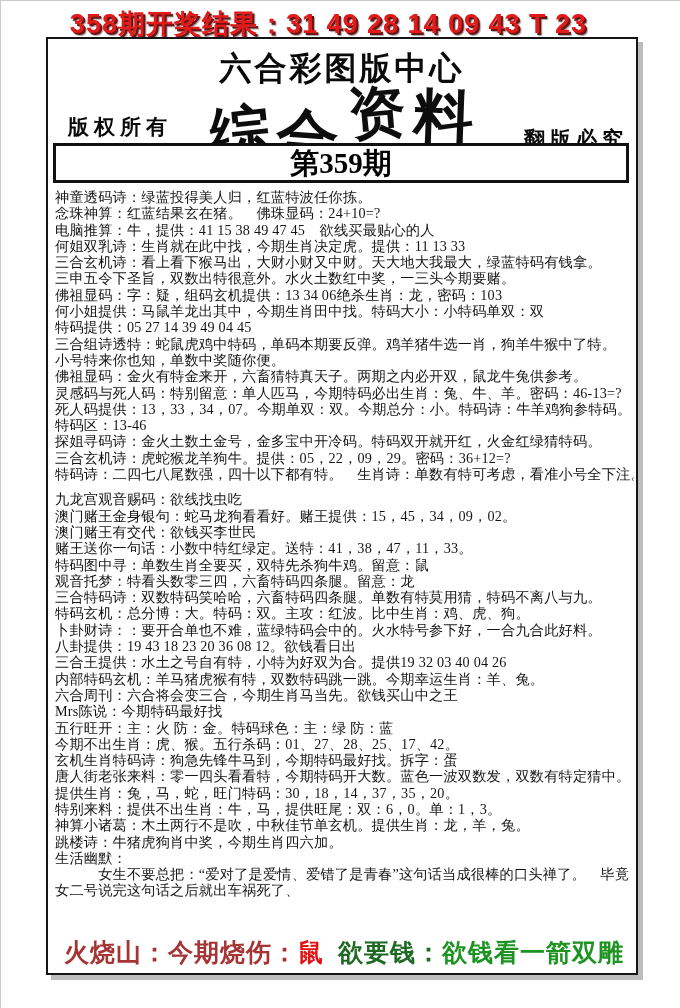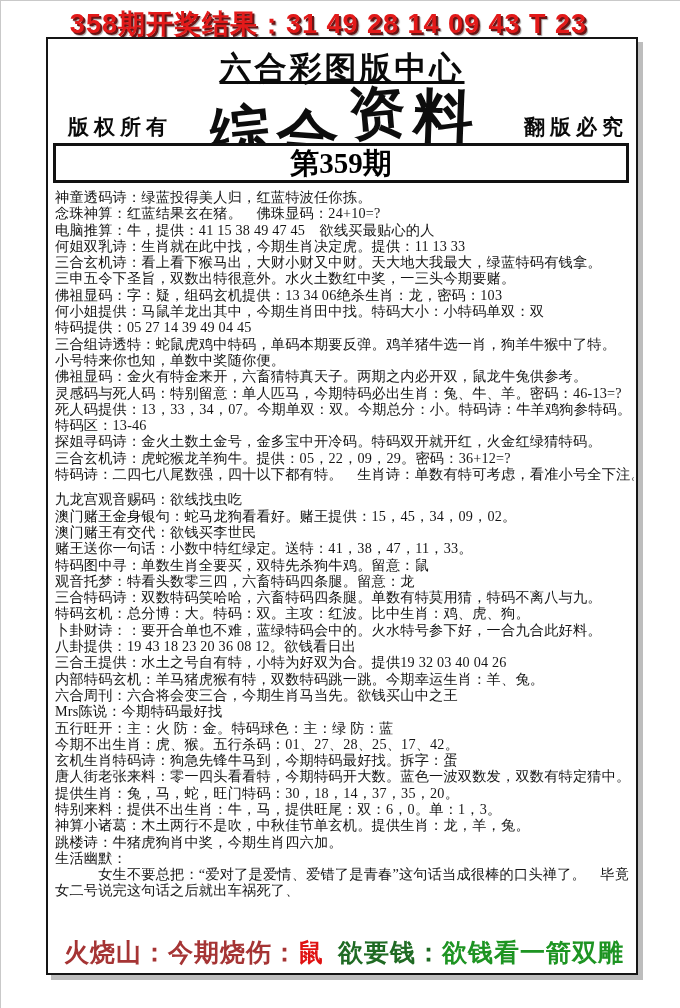--- a/index.html
+++ b/index.html
@@ -18,37 +18,37 @@
     padding-left:16px;
   }
   .paper{
     position:absolute;left:45px;top:36px;width:588px;height:934px;
     border:2px solid #151515;background:#fff;
     box-shadow:5px 5px 0 #bdbdbd;
   }
   .masthead{position:relative;height:104px;}
   .site-title{
     text-align:center;font-weight:bold;font-size:32px;letter-spacing:3px;
-    padding-top:8px;color:#0a0a0a;white-space:nowrap;text-decoration:underline;
+    padding-top:8px;color:#0a0a0a;white-space:nowrap;
   }
   .callig{
     position:absolute;left:50%;top:26px;transform:translateX(-50%);
     white-space:nowrap;font-weight:bold;color:#0d0d0d;z-index:2;
   }
   .callig span{display:inline-block;}
   .cg0{font-size:60px;transform:translateY(26px) rotate(-6deg);}
   .cg1{font-size:62px;transform:translateY(32px) rotate(4deg);margin-left:6px;}
   .cg2{font-size:57px;transform:translateY(4px) rotate(-5deg);margin-left:10px;}
   .cg3{font-size:60px;transform:translateY(10px) rotate(2deg);margin-left:8px;}
   .notice{
     position:absolute;top:74px;font-size:21px;font-weight:bold;
     letter-spacing:5px;color:#0a0a0a;white-space:nowrap;
   }
   .notice-left{left:20px;}
-  .notice-right{right:8px;}
+  .notice-right{right:8px;margin-top:12px;}
   .issue-box{
     position:absolute;left:5px;right:7px;top:104px;height:34px;
     border:3px solid #111;text-align:center;
     font-size:29px;font-weight:bold;line-height:34px;
     background:#fff;z-index:3;white-space:nowrap;
   }
   .body-text{
     position:absolute;left:7px;right:2px;top:150px;bottom:44px;
     overflow:hidden;
   }

